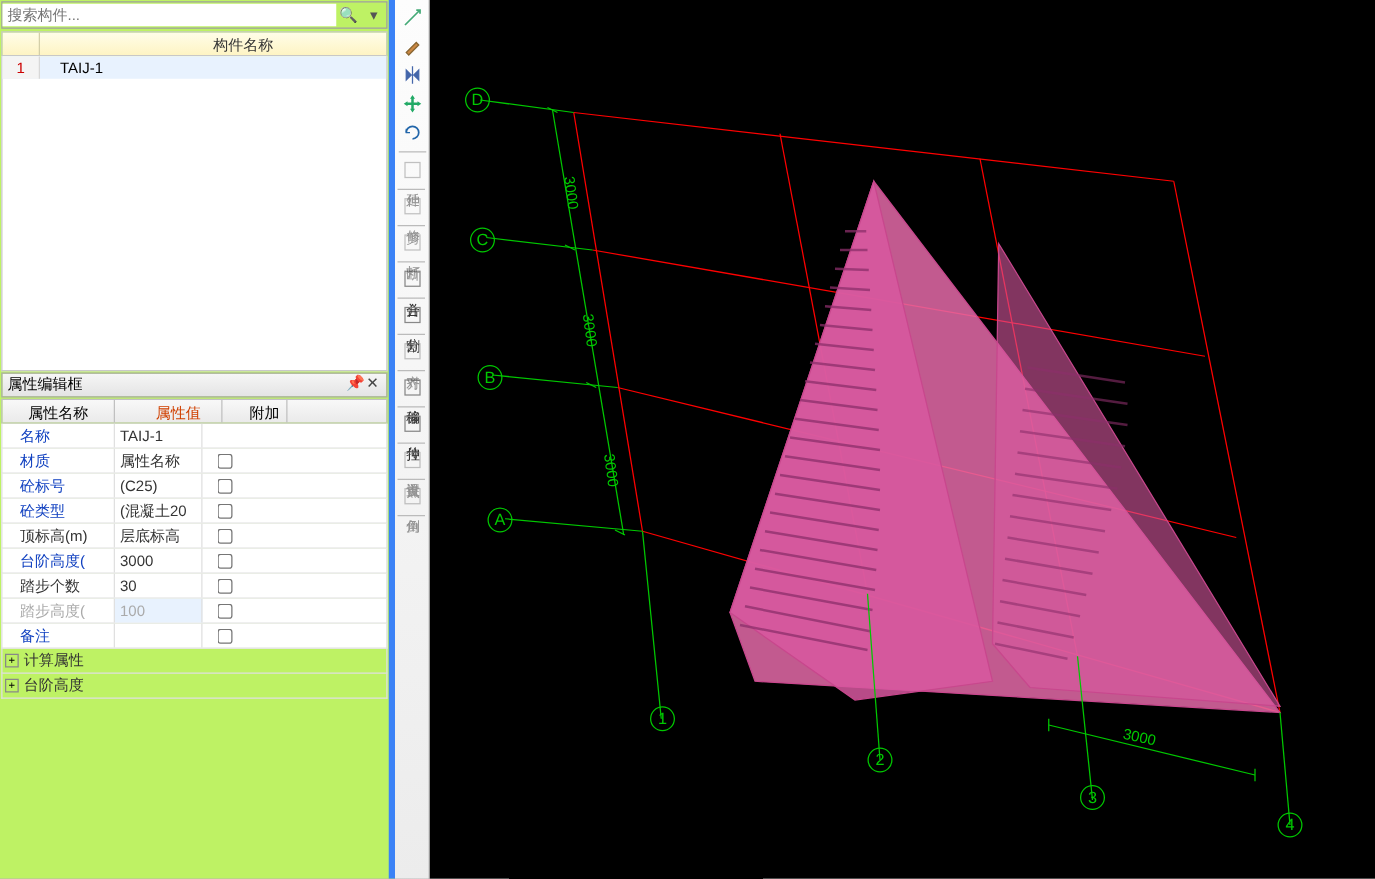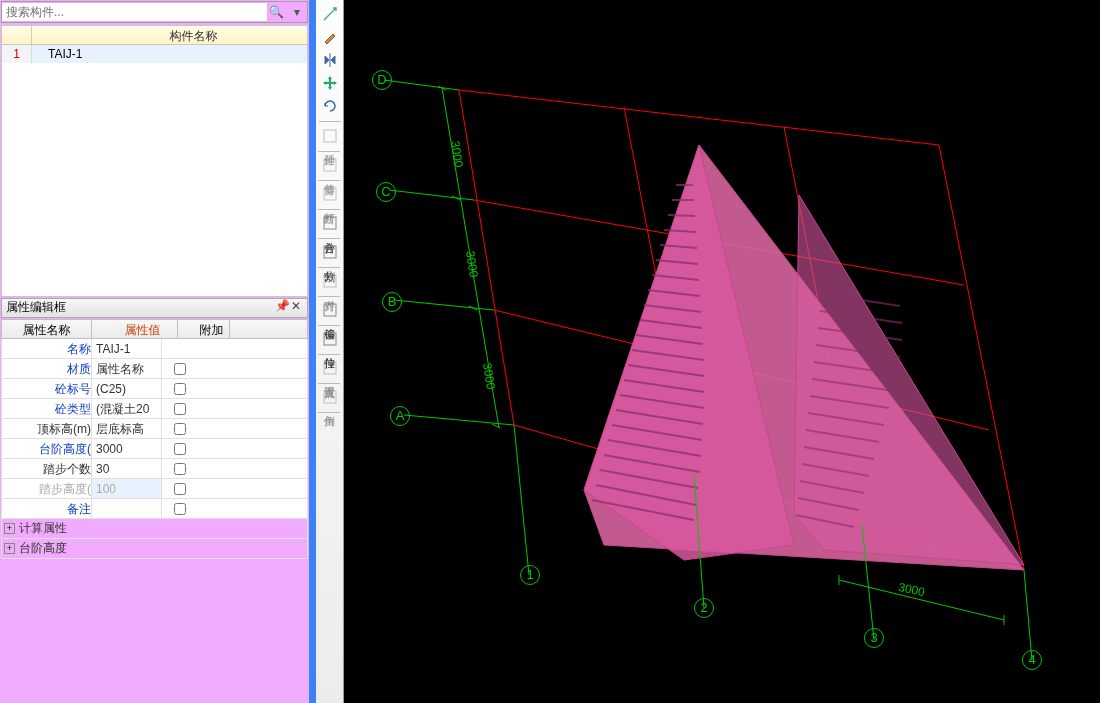--- a/index.html
+++ b/index.html
@@ -1,34 +1,34 @@
 <!DOCTYPE html>
 <html><head>
 <meta charset="utf-8">
 <style>
 * { box-sizing: border-box; margin: 0; padding: 0; }
 body { font-family: "Microsoft YaHei", Arial, sans-serif; font-size: 12px; background: #f0f0f0; width: 1100px; height: 703px; overflow: hidden; display: flex; }
-.left-panel { width: 316px; height: 703px; display: flex; flex-direction: column; background: #f0abfc; border-right: 7px solid #3b82f6; }
+.left-panel { width: 316px; height: 703px; display: flex; flex-direction: column; background: #bef264; border-right: 5px solid #3b82f6; }
 .search-bar { display: flex; align-items: center; height: 22px; border: 1px solid #a0a0a0; margin: 1px; }
 .search-bar input { flex: 1; border: none; outline: none; padding: 2px 4px; font-size: 12px; color: #888; }
 .search-bar .icon { width: 20px; text-align: center; color: #555; cursor: pointer; }
 .component-list-hdr { background: linear-gradient(#fffde8,#fef4c4); height: 20px; display: flex; border: 1px solid #c8c8c8; margin: 1px 1px 0 1px; gap: 48px; }
 .row-head { width: 30px; border-right: 1px solid #d4cfa8; }
 .col-head { flex: 1; text-align: center; line-height: 20px; color: #333; }
 .component-list { flex: 0 0 252px; border: 1px solid #c8c8c8; border-top: none; margin: 0 1px; background: #fff; overflow: auto; }
 .list-row { display: flex; height: 18px; background: #e8f2fe; }
 .list-row .num { width: 30px; text-align: center; color: #c00; border-right: 1px solid #d8d8d8; line-height: 18px; background: #f4f4f4; }
 .list-row .name { flex: 1; padding-left: 16px; line-height: 18px; }
 .prop-panel-head { display: flex; align-items: flex-start; background: linear-gradient(#f6f6f6,#e4e4e4); border: 1px solid #aaa; height: 20px; padding: 0 4px; margin: 1px; }
 .prop-panel-head .title { flex: 1; }
 .prop-panel-head .ctl { width: 14px; text-align: center; cursor: pointer; color: #444; }
 .prop-table { margin: 0 1px; }
 .prop-hdr { display: flex; background: linear-gradient(#f8f8f8,#eaeaea); height: 20px; border: 1px solid #c0c0c0; gap: 16px; }
 .prop-hdr div { line-height: 20px; text-align: center; border-right: 1px solid #c0c0c0; }
-.pc1 { width: 90px; text-align: right; }
+.pc1 { width: 90px; }
 .pc2 { width: 70px; color: #d04000; }
 .pc3 { width: 36px; }
 .prop-row { display: flex; height: 20px; border: 1px solid #e0e0e0; border-top: none; background: #fff; }
 .prop-row .pc1 { color: #1040c0; line-height: 20px; padding-left: 14px; border-right: 1px solid #e0e0e0; }
 .prop-row .pc1.black { color: #333; }
 .prop-row .pc2 { line-height: 20px; padding-left: 4px; border-right: 1px solid #e0e0e0; color: #333; white-space: nowrap; overflow: hidden; text-align: left; }
 .prop-row .pc2.sel { background: #e8f2fe; }
 .prop-row .pc3 { display: flex; align-items: center; justify-content: center; }
 .prop-row .pc3 input { width: 12px; height: 12px; }
 .prop-row.gray .pc1 { color: #aaa; }

